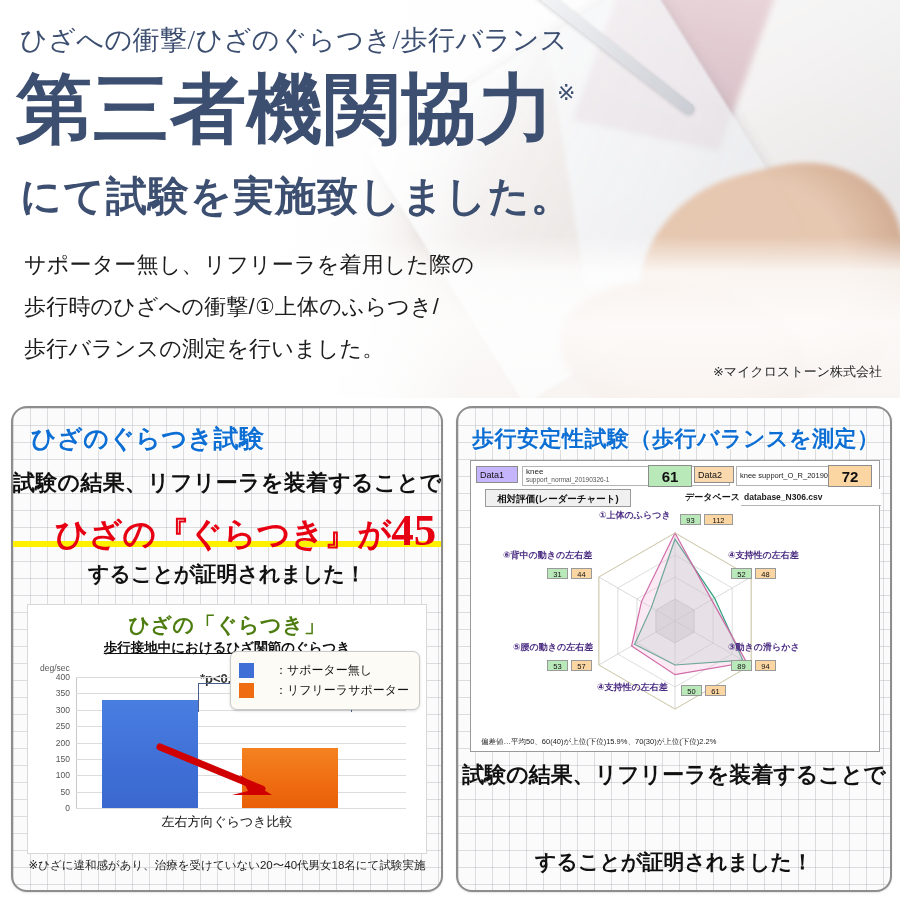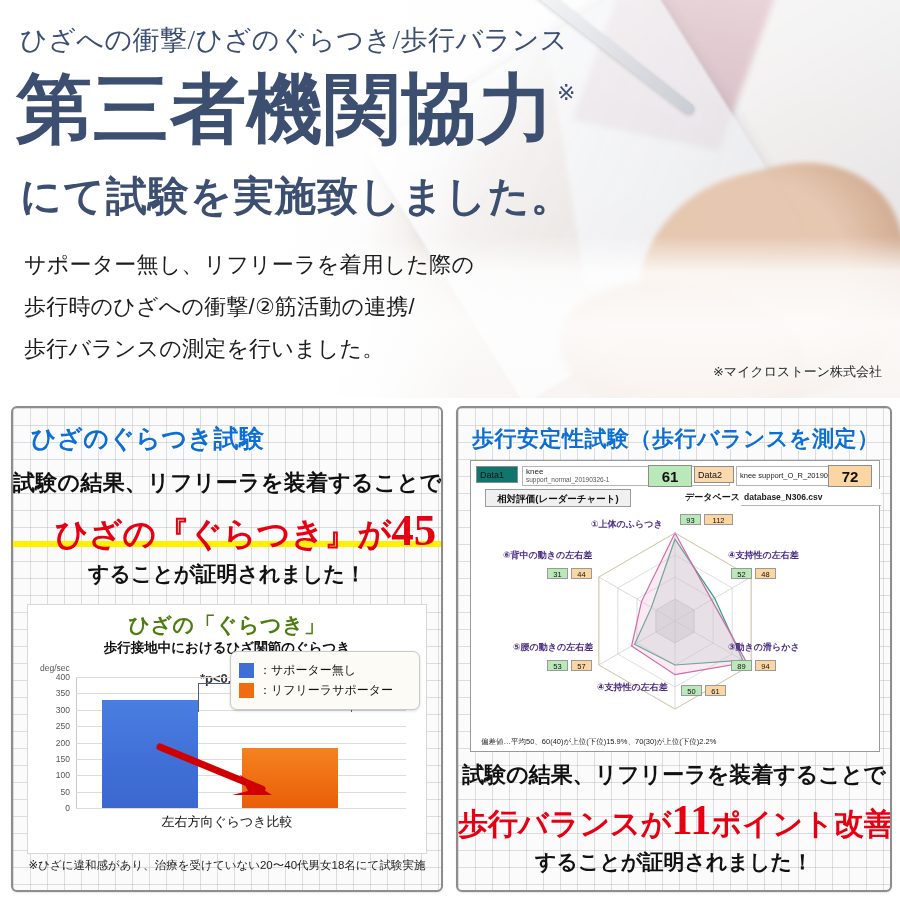--- a/index.html
+++ b/index.html
@@ -92,21 +92,21 @@
   }
   .credit{
     position:absolute;right:18px;top:363px;font-size:13px;color:#2a2a2a;white-space:nowrap;
     text-shadow:0 1px 2px rgba(255,255,255,.9);
   }
 
   
   .panels{position:absolute;left:0;top:400px;width:900px;height:500px;}
   .panel{
     position:absolute;top:6px;height:482px;
-    border:2px solid #8d8d8d;border-radius:6px;overflow:hidden;
+    border:2px solid #8d8d8d;border-radius:16px;overflow:hidden;
     background-color:#fbfbfb;
     background-image:
       linear-gradient(to right, rgba(175,178,184,.42) 1px, transparent 1px),
       linear-gradient(to bottom, rgba(175,178,184,.42) 1px, transparent 1px);
     background-size:17px 17px;
     box-shadow:0 1px 2px rgba(0,0,0,.1);
   }
   .panel-left{left:11px;width:428px;}
   .panel-right{left:456px;width:432px;}
 
@@ -148,21 +148,21 @@
   .chart-card{
     position:absolute;left:14px;top:196px;width:398px;height:248px;
     background:#ffffff;border:1px solid #d8d8d8;
   }
   .chart-title{
     position:absolute;left:0;right:0;top:6px;text-align:center;
     font-size:21px;font-weight:700;color:#4d7c0f;letter-spacing:.5px;white-space:nowrap;
   }
   .chart-subtitle{
     position:absolute;left:0;right:0;top:34px;text-align:center;
-    font-size:13.5px;font-weight:700;color:#111;white-space:nowrap;
+    font-size:13.5px;font-weight:700;color:#111;white-space:nowrap;text-decoration:underline;
   }
   .axis-unit{
     position:absolute;left:12px;top:58px;font-size:8.5px;color:#555;
   }
   .pvalue{
     position:absolute;left:172px;top:66px;font-size:13px;color:#333;font-weight:600;
   }
   .plot{position:absolute;left:48px;top:72px;width:330px;height:132px;}
   .plot .gl{position:absolute;left:0;width:100%;height:1px;background:#dcdcdc;}
   .ytick{
@@ -179,42 +179,42 @@
   .arrow-svg{position:absolute;left:44px;top:60px;width:340px;height:160px;pointer-events:none;}
   .xlabel{
     position:absolute;left:0;right:0;top:208px;text-align:center;
     font-size:13px;color:#111;white-space:nowrap;
   }
   .legend{
     position:absolute;right:6px;top:46px;width:172px;
     background:#fdfbf5;border:1px solid #c9c9c9;border-radius:7px;padding:7px 8px;
     box-shadow:0 1px 3px rgba(0,0,0,.15);
   }
-  .legend-row{display:flex;align-items:center;margin:3px 0;white-space:nowrap;}
+  .legend-row{display:flex;align-items:center;margin:3px 0;white-space:nowrap;gap:16px;}
   .legend-swatch{width:15px;height:15px;margin-right:5px;flex:none;}
   .legend-swatch.blue{background:#3f6fd6;}
   .legend-swatch.orange{background:#ef6c11;}
   .legend-label{font-size:12px;color:#111;}
 
   .footnote{
     position:absolute;left:0;right:0;top:450px;text-align:center;
     font-size:11.5px;color:#222;white-space:nowrap;
   }
 
   
   .shot{
     position:absolute;left:12px;top:52px;width:408px;height:290px;
     background:#ffffff;border:1px solid #9a9a9a;
   }
   .shot-row1{position:absolute;left:5px;top:4px;right:5px;height:24px;}
   .tag{
     position:absolute;top:1px;height:17px;line-height:17px;font-size:9px;color:#111;
     padding:0 3px;border:1px solid #8d8d8d;box-sizing:border-box;
   }
-  .tag.green{background:#0f766e;}
+  .tag.green{background:#c4b5fd;}
   .tag.orange{background:#fad9ae;}
   .fld{
     position:absolute;top:1px;height:20px;box-sizing:border-box;
     background:#fff;border:1px solid #b4b4b4;overflow:hidden;
   }
   .fld .l1{position:absolute;left:3px;top:0px;font-size:8px;color:#222;white-space:nowrap;}
   .fld .l2{position:absolute;left:3px;top:9px;font-size:6.5px;color:#555;white-space:nowrap;}
   .scorebox{
     position:absolute;top:0px;width:44px;height:22px;line-height:22px;text-align:center;
     font-size:15px;font-weight:700;color:#111;border:1px solid #8d8d8d;box-sizing:border-box;
@@ -287,21 +287,21 @@
     <div class="hero-veil2"></div>
 
     <div class="hero-inner">
       <div class="kicker">ひざへの衝撃/ひざのぐらつき/歩行バランス</div>
       <div class="headline-wrap">
         <span class="headline">第三者機関協力</span><span class="headline-mark">※</span>
       </div>
       <div class="subhead">にて試験を実施致しました。</div>
       <div class="body-lines">
         <p>サポーター無し、リフリーラを着用した際の</p>
-        <p>歩行時のひざへの衝撃/②筋活動の連携/</p>
+        <p>歩行時のひざへの衝撃/①上体のふらつき/</p>
         <p>歩行バランスの測定を行いました。</p>
       </div>
       <div class="credit">※マイクロストーン株式会社</div>
     </div>
   </div>
 
   <div class="panels">
 
     <div class="panel panel-left">
       <div class="panel-title">ひざのぐらつき試験</div>
@@ -419,21 +419,21 @@
               <line x1="0" y1="0" x2="-76.2" y2="-44" stroke="#c8c8c8" stroke-width="0.7"></line>
 
               <polygon points="0,-81.8 39.6,-22.9 67.8,39.2 0,44.0 -40.4,23.3 -23.6,-13.6" fill="#9fd8c8" fill-opacity="0.30" stroke="#35a07f" stroke-width="1.2"></polygon>
 
               <polygon points="0,-88.0 36.6,-21.1 71.6,41.4 0,53.7 -43.4,25.1 -33.5,-19.4" fill="#f2b6d8" fill-opacity="0.30" stroke="#d06ba8" stroke-width="1.2"></polygon>
 
               <polygon points="0,-88 76.2,-44 76.2,44 0,88 -76.2,44 -76.2,-44" fill="none" stroke="#d9cf9a" stroke-width="0.8" opacity="0.8"></polygon>
             </g>
           </svg>
 
-          <div class="rlabel" style="left:116px;top:-2px;margin-top:9px;">①上体のふらつき</div>
+          <div class="rlabel" style="left:124px;top:-2px;">①上体のふらつき</div>
           <div class="rvals" style="left:205px;top:-2px;">
             <span class="rv green">93</span><span class="rv orange wide">112</span>
           </div>
 
           <div class="rlabel" style="left:253px;top:38px;">④支持性の左右差</div>
           <div class="rvals" style="left:256px;top:52px;">
             <span class="rv green">52</span><span class="rv orange">48</span>
           </div>
 
           <div class="rlabel" style="left:253px;top:130px;">③動きの滑らかさ</div>
@@ -454,20 +454,17 @@
           <div class="rlabel" style="left:28px;top:38px;">⑥背中の動きの左右差</div>
           <div class="rvals" style="left:72px;top:52px;">
             <span class="rv green">31</span><span class="rv orange">44</span>
           </div>
         </div>
 
         <div class="shot-note">偏差値…平均50、60(40)が上位(下位)15.9%、70(30)が上位(下位)2.2%</div>
       </div>
 
       <div class="claim2-line1">試験の結果、リフリーラを装着することで</div>
-      <div class="claim2-big">
-        <span class="hl"><span class="t1">歩行バランスが</span><span class="num">11</span><span class="t1">ポイント改善</span></span>
-      </div>
       <div class="claim2-line3">することが証明されました！</div>
     </div>
 
   </div>
 </div>
 
 </body></html>

